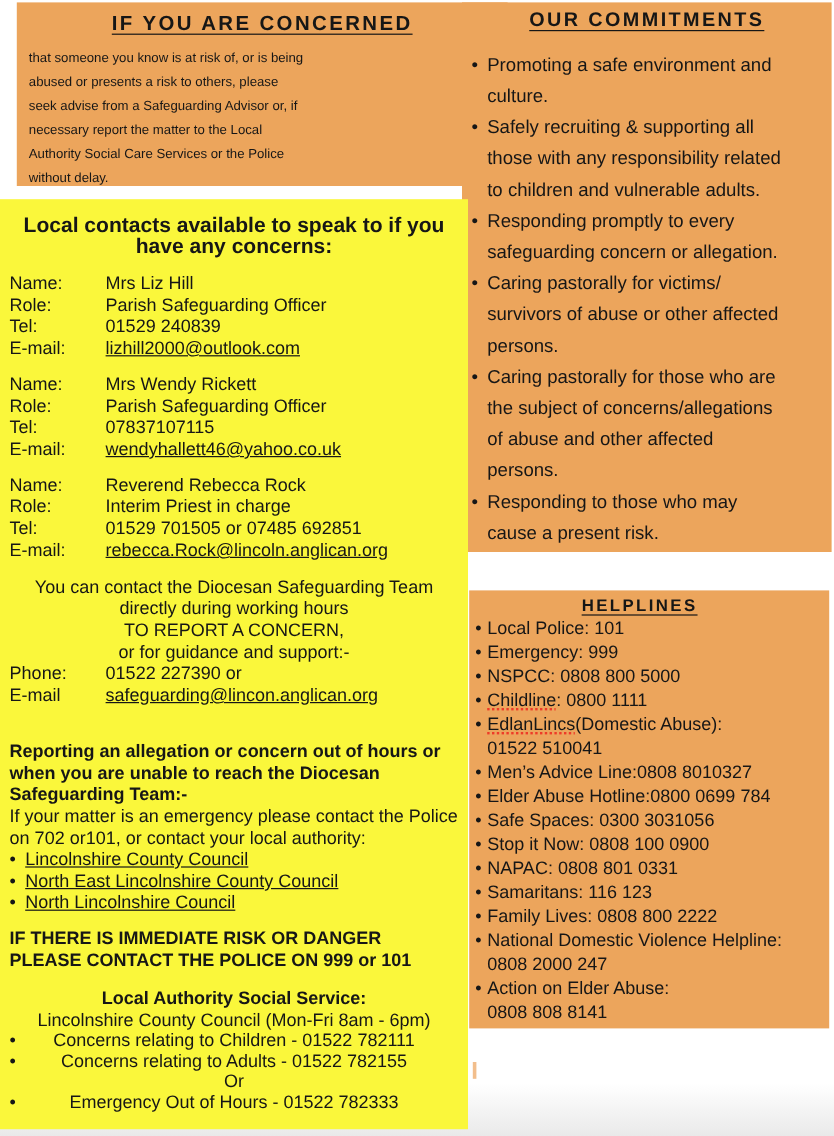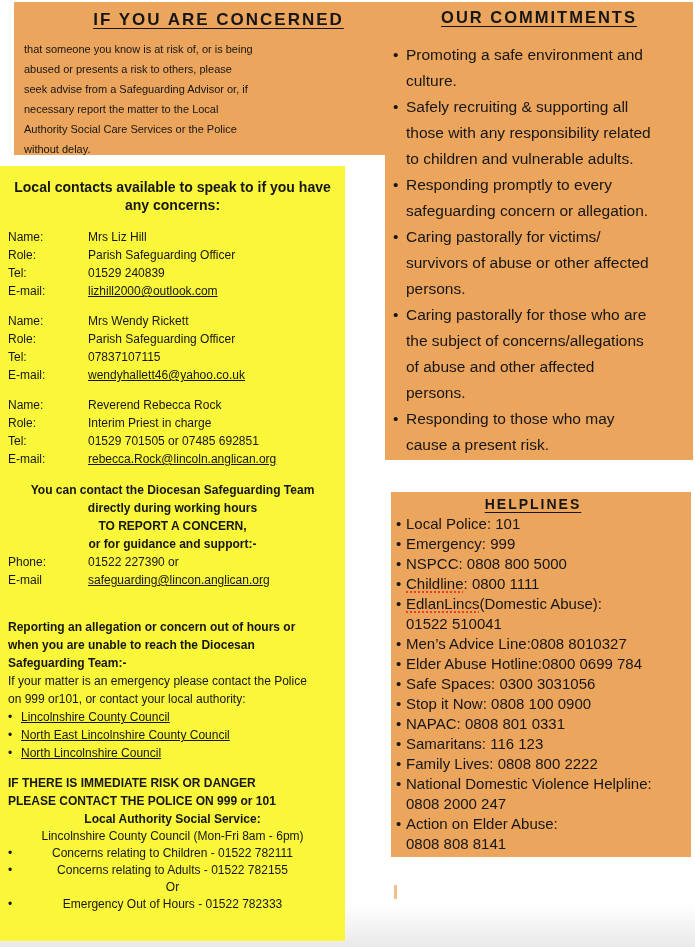--- a/index.html
+++ b/index.html
@@ -19,35 +19,35 @@
 
   
   .concerned { left:0; top:2px; width:409px; height:153px; padding:7px 10px 0 10px;margin-left:14px; }
   .concerned .title {
     text-align:center; font-size:17px; font-weight:bold; letter-spacing:2px;
     text-decoration:underline; text-underline-offset:3px; line-height:21px;
   }
   .concerned .body { margin-top:9px; font-size:11px; line-height:20px; }
 
   
-  .contacts { left:0; top:166px; width:345px; height:775px; padding:12px 8px 0 8px; font-size:12px; line-height:18px; }
+  .contacts { left:0; top:166px; width:390px; height:775px; padding:12px 8px 0 8px; font-size:15px; line-height:18px; }
   .contacts .heading { font-weight:bold; text-align:center; }
   .contact-list { margin-top:14px; }
   .contact + .contact { margin-top:12px; }
   .crow { display:flex; }
   .crow .lbl { width:80px; flex:none; }
   .diocesan { margin-top:13px; }
-  .diocesan .dio-heading { font-weight:bold; text-align:center;margin-top:12px; }
+  .diocesan .dio-heading { font-weight:normal; text-align:center;margin-top:12px; }
   .ooh { margin-top:29px; }
   .ooh .ooh-heading { font-weight:bold; text-align:left; }
   .council-list { list-style:none; }
   .council-list li { display:flex; }
   .b-dot { width:13px; flex:none; }
   .risk { margin-top:12px; font-weight:bold; }
-  .social { margin-top:0; line-height:17px; }
+  .social { margin-top:14px; line-height:17px; }
   .social .ss-heading { font-weight:bold; text-align:center; line-height:18px; }
   .bullet-center { display:flex; }
   .bullet-center .b-dot { width:10px; }
   .bullet-center .b-text { flex:1; text-align:center; padding-right:10px; }
 
   
   .commitments { left:385px; top:2px; width:308px; height:458px; padding:4px 6px 0 6px; }
   .commitments .title, .helplines .title {
     text-align:center; font-weight:bold; letter-spacing:2px;
     text-decoration:underline; text-underline-offset:3px;
@@ -217,21 +217,21 @@
         <span class="lbl">E-mail</span>
         <a class="val link">safeguarding@lincon.anglican.org</a>
       </div>
     </div>
 
     <div class="ooh">
       <div class="ooh-heading pre">Reporting an allegation or concern out of hours or
 when you are unable to reach the Diocesan
 Safeguarding Team:-</div>
       <div class="pre">If your matter is an emergency please contact the Police
-on 999 or101, or contact your local authority:</div>
+on 702 or101, or contact your local authority:</div>
       <ul class="council-list">
 
           <li>
             <span class="b-dot">•</span>
             <a class="link">Lincolnshire County Council</a>
           </li>
 
           <li>
             <span class="b-dot">•</span>
             <a class="link">North East Lincolnshire County Council</a>

